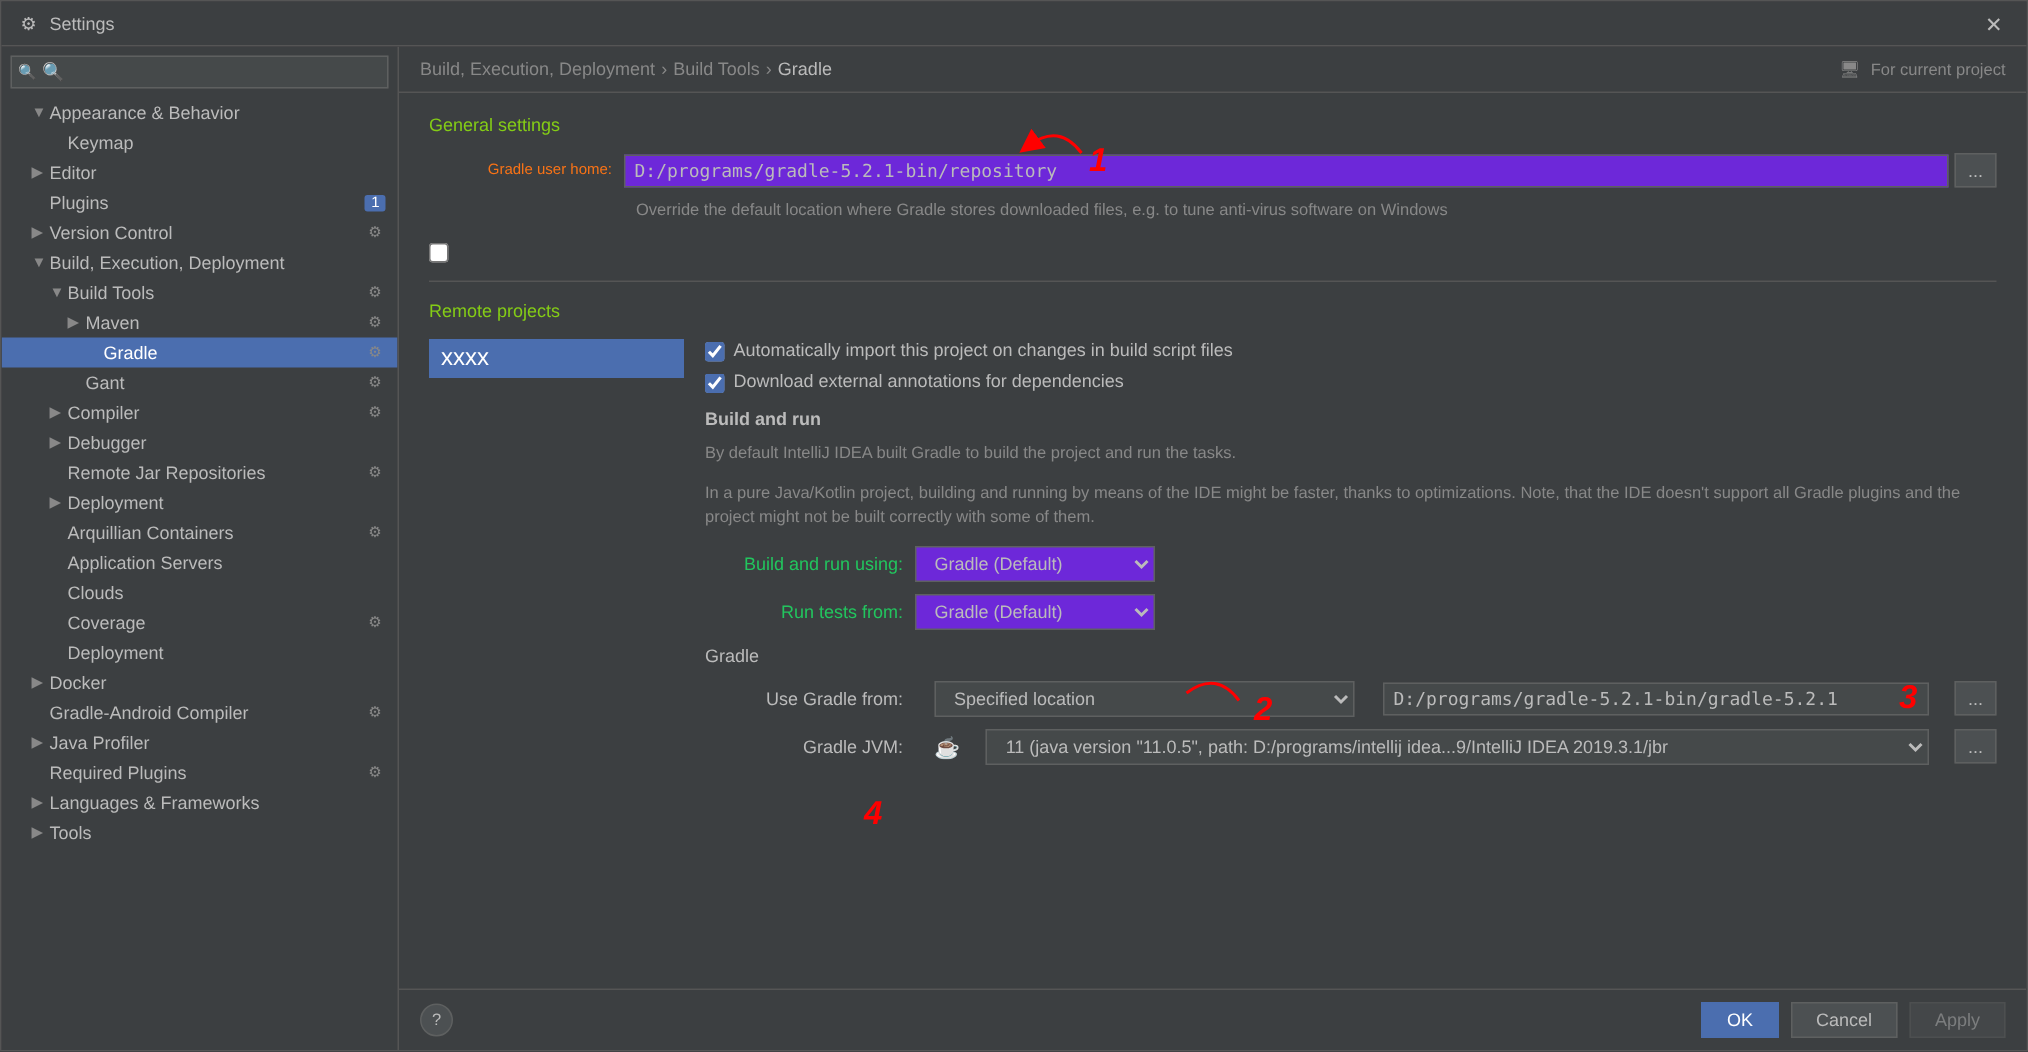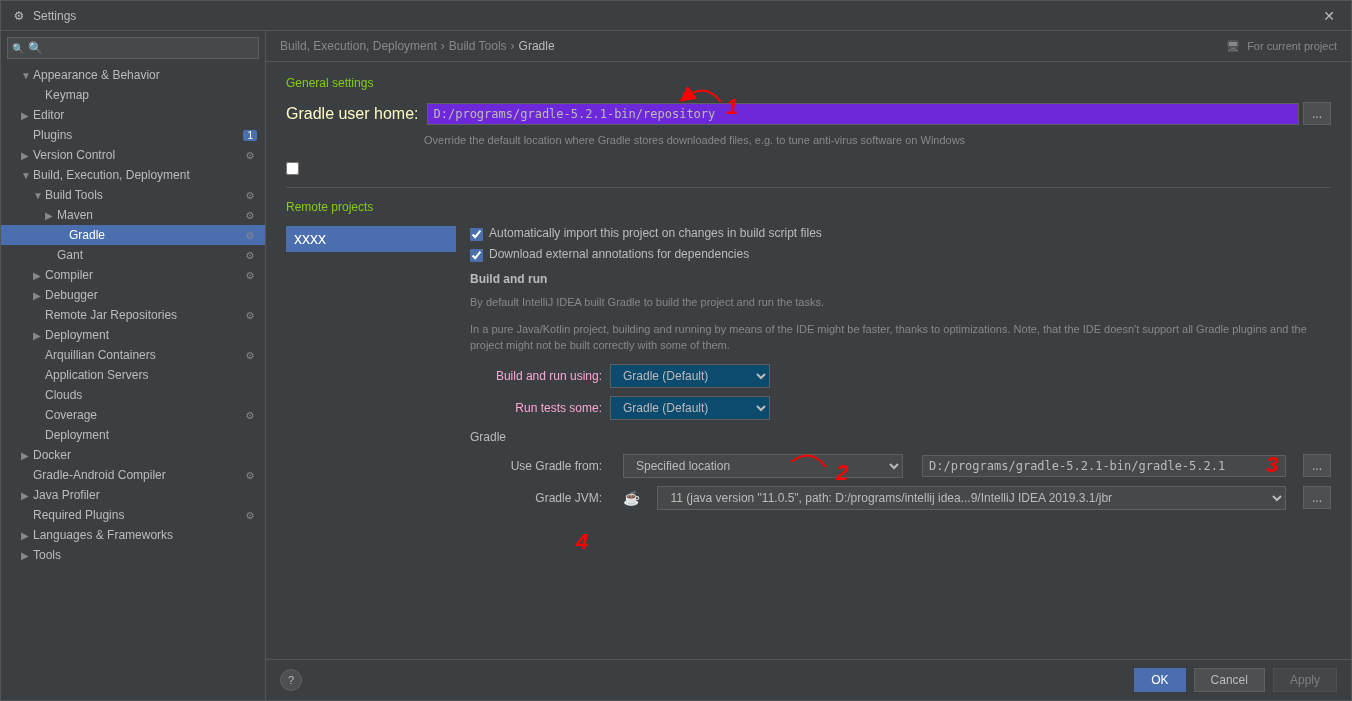--- a/index.html
+++ b/index.html
@@ -178,22 +178,22 @@
       font-weight: normal;
     }
 
     .form-row {
       display: flex;
       align-items: center;
       margin-bottom: 8px;
     }
 
     .form-label {
-      color: #fef9c3;
-      font-size: 16px;
+      color: #f97316;
+      font-size: 10px;
       min-width: 130px;
       text-align: right;
       padding-right: 8px;
     }
 
     .text-input {
       flex: 1;
       background: #6d28d9;
       border: 1px solid #5e6060;
       color: #bbbbbb;
@@ -293,28 +293,28 @@
     }
 
     .dropdown-row {
       display: flex;
       align-items: center;
       margin-bottom: 8px;
     }
 
     .dropdown-label {
       min-width: 140px;
-      color: #f9a8d4;
+      color: #22c55e;
       font-size: 12px;
       text-align: right;
       padding-right: 8px;
     }
 
     .dropdown-select {
-      background: #0c4a6e;
+      background: #6d28d9;
       border: 1px solid #5e6060;
       color: #bbbbbb;
       padding: 3px 8px;
       font-size: 12px;
       outline: none;
       min-width: 160px;
       cursor: pointer;
     }
 
     
@@ -624,21 +624,21 @@
               <div class="description-text">In a pure Java/Kotlin project, building and running by means of the IDE might be faster, thanks to optimizations. Note, that the IDE doesn't support all Gradle plugins and the project might not be built correctly with some of them.</div>
 
               <div class="dropdown-row">
                 <span class="dropdown-label">Build and run using:</span>
                 <select class="dropdown-select">
                   <option>Gradle (Default)</option>
                 </select>
               </div>
 
               <div class="dropdown-row">
-                <span class="dropdown-label">Run tests some:</span>
+                <span class="dropdown-label">Run tests from:</span>
                 <select class="dropdown-select">
                   <option>Gradle (Default)</option>
                 </select>
               </div>
             </div>
 
             <div style="margin-top:10px;">
               <div class="gradle-section-title">Gradle</div>
 
               <div class="gradle-row">

